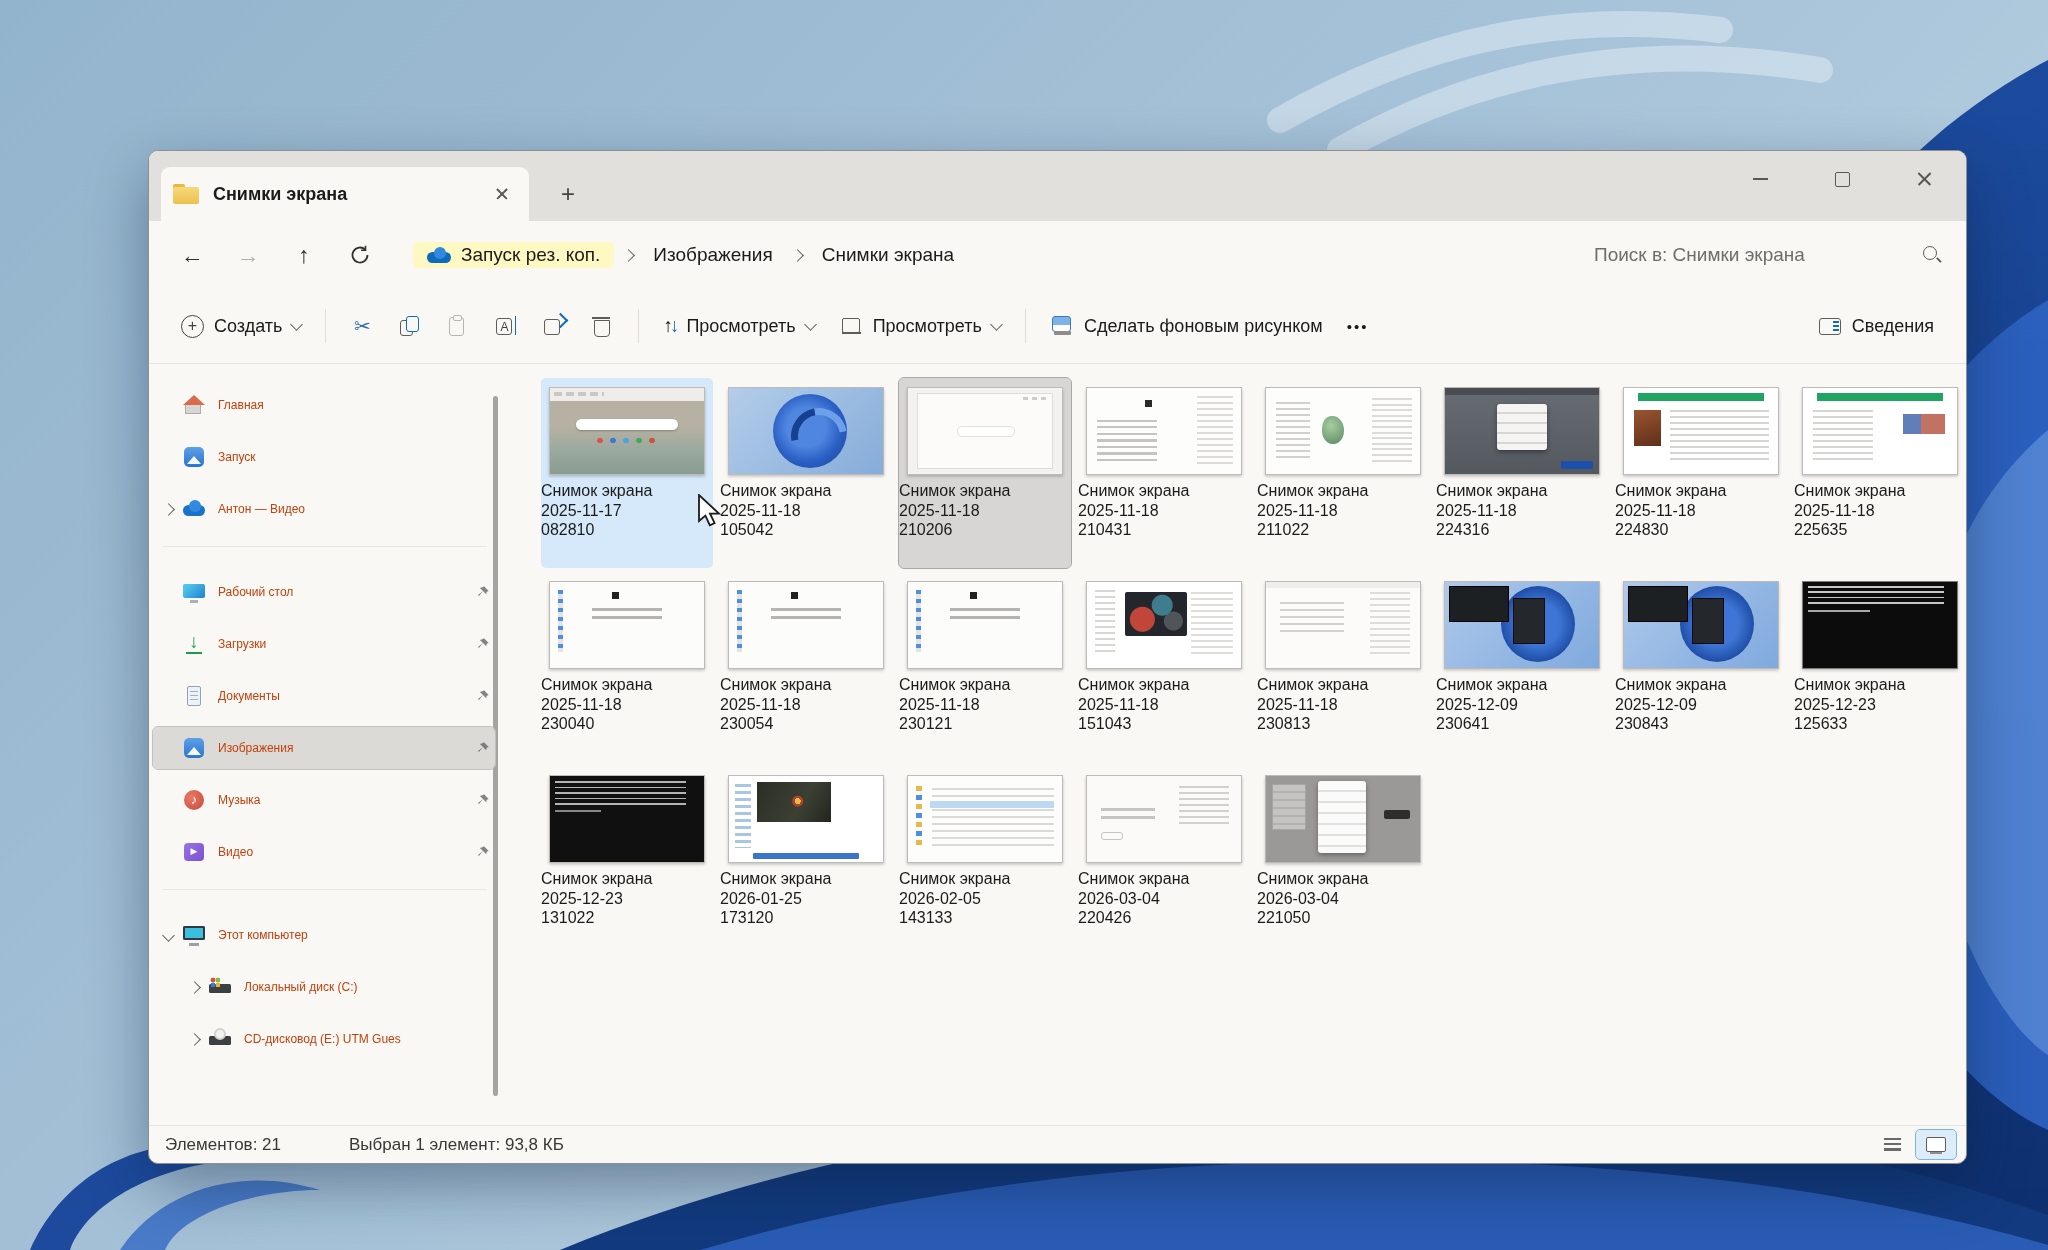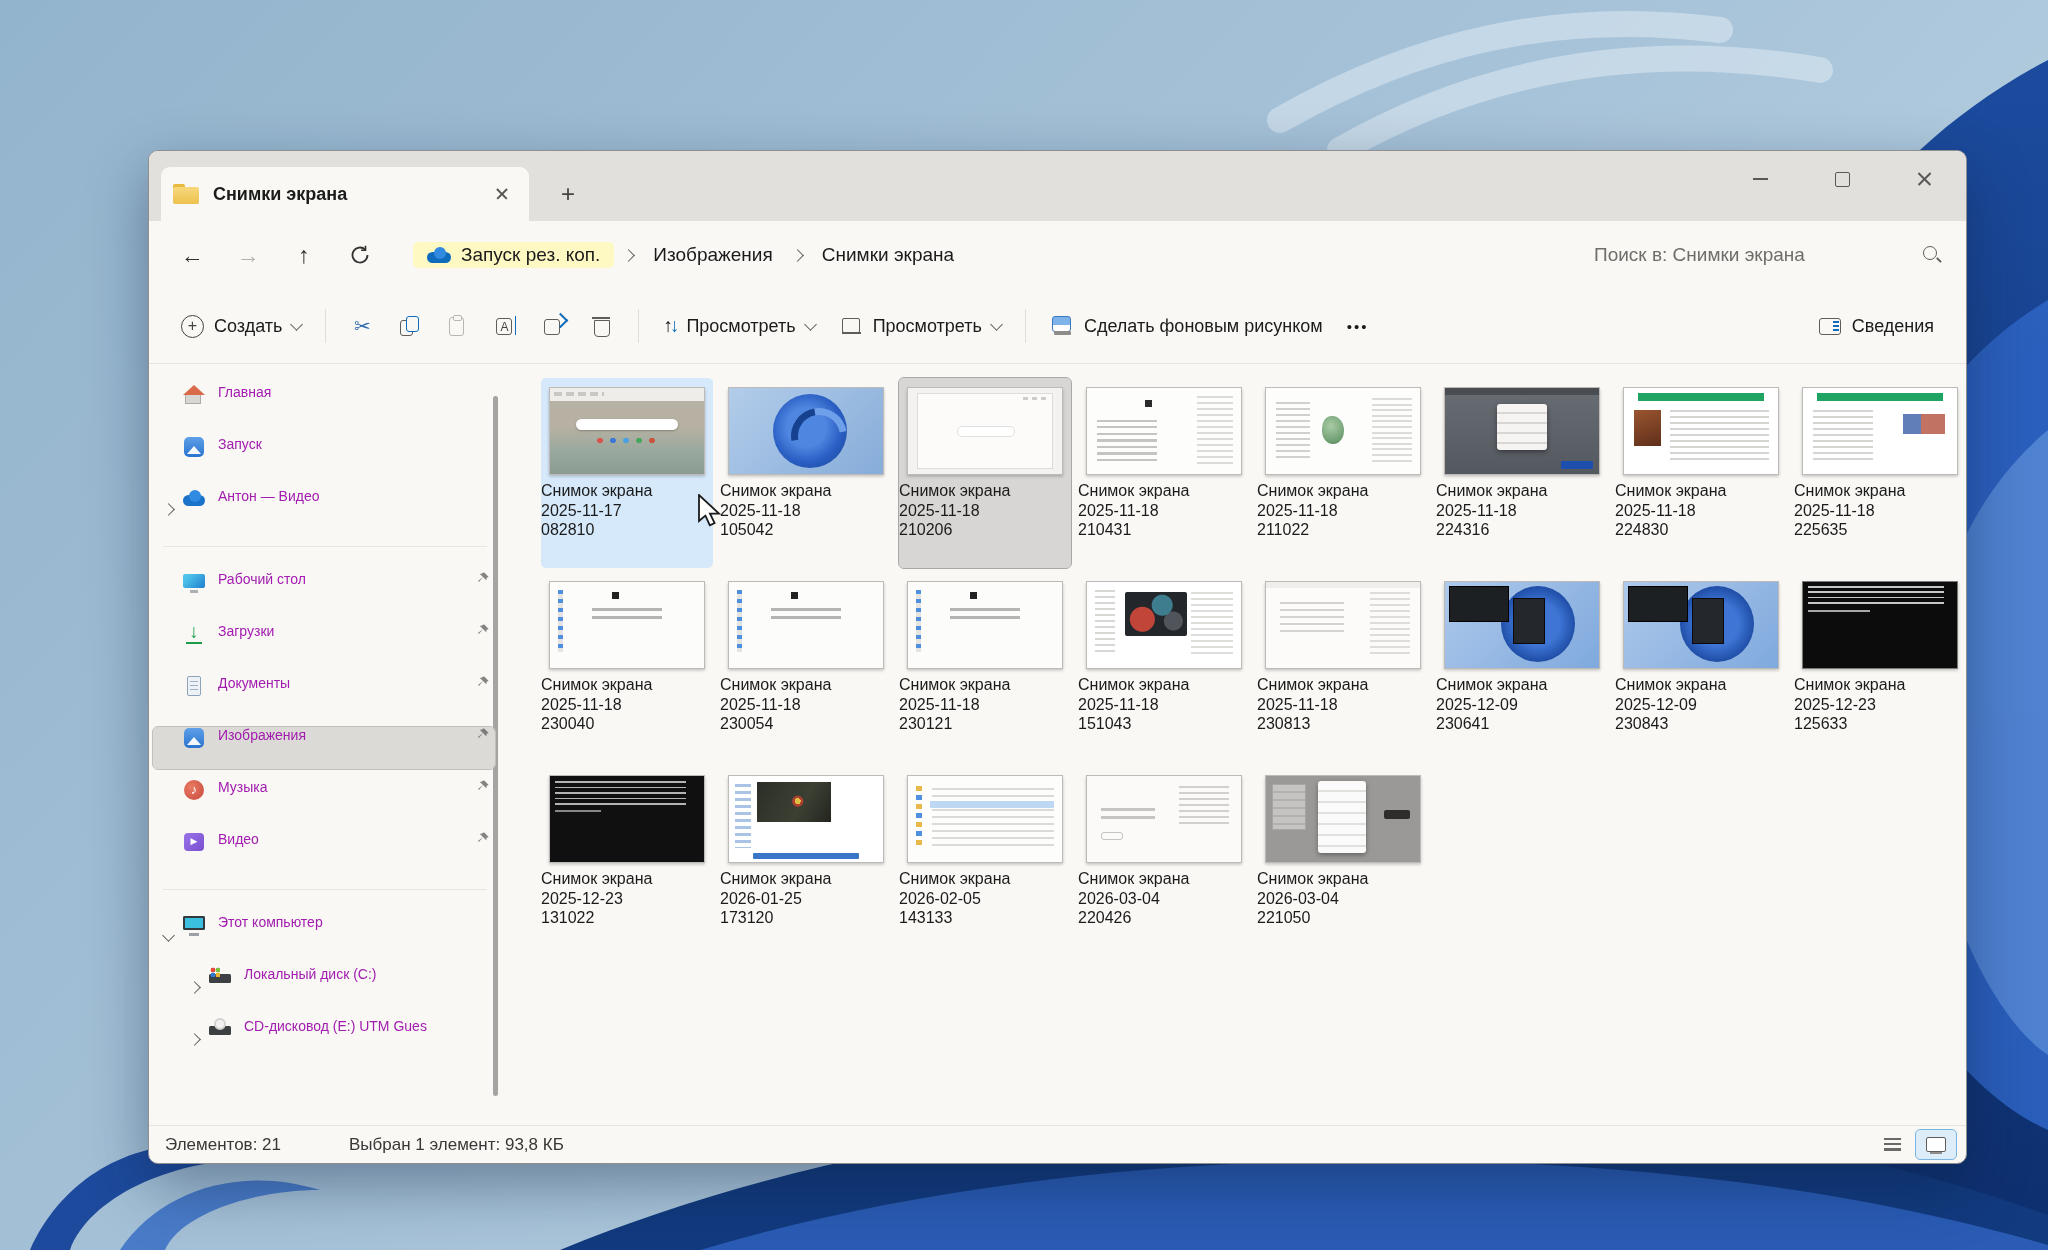--- a/index.html
+++ b/index.html
@@ -86,22 +86,22 @@
        background:linear-gradient(180deg,#7db3e8 58%,#ffffff 58%);border:1px solid #3a79c0}
   .ic-wallp::after{content:"";position:absolute;left:4px;top:17px;width:17px;height:4px;border-radius:1px;background:#8f8d8b}
   .moreglyph{font-size:15px;letter-spacing:2px;color:#1b1b1b}
   .ic-details::before{content:"";position:absolute;left:1px;top:4px;width:20px;height:15px;border:1.6px solid #5f5d5b;border-radius:3px}
   .ic-details::after{content:"";position:absolute;right:3px;top:7px;width:6px;height:10px;
        background:repeating-linear-gradient(180deg,#0f6cbd 0 2px,transparent 2px 4px)}
   .tb-spacer{flex:1}
   
   .main{flex:1;display:flex;min-height:0;position:relative}
   .sidebar{width:352px;flex:none;padding-top:20px;box-sizing:border-box;position:relative;overflow:hidden}
-  .srow{height:42px;margin:0 6px 10px 4px;display:flex;border-radius:5px;
-        font-size:14px;color:#a21caf;position:relative}
+  .srow{height:42px;margin:0 6px 10px 4px;display:flex;align-items:center;border-radius:5px;
+        font-size:12px;color:#c2410c;position:relative}
   .srow.selected{background:#dcdad7;outline:1px solid #c2c0be}
   .chevslot{width:30px;display:flex;align-items:center;justify-content:center;flex:none}
   .chevslot .chev{border-color:#5f5d5b}
   .sic{width:22px;height:22px;position:relative;flex:none;margin-right:13px}
   .slabel{flex:1;white-space:nowrap;overflow:hidden}
   .pin{width:26px;flex:none;display:flex;justify-content:center;opacity:.75}
   .sgroup-sep{height:1px;background:#e8e6e3;margin:16px 14px 24px}
   .sb-scroll{position:absolute;right:3px;top:32px;width:5px;height:700px;border-radius:3px;background:#a6a4a2}
   .srow.child{margin-left:30px}
   

